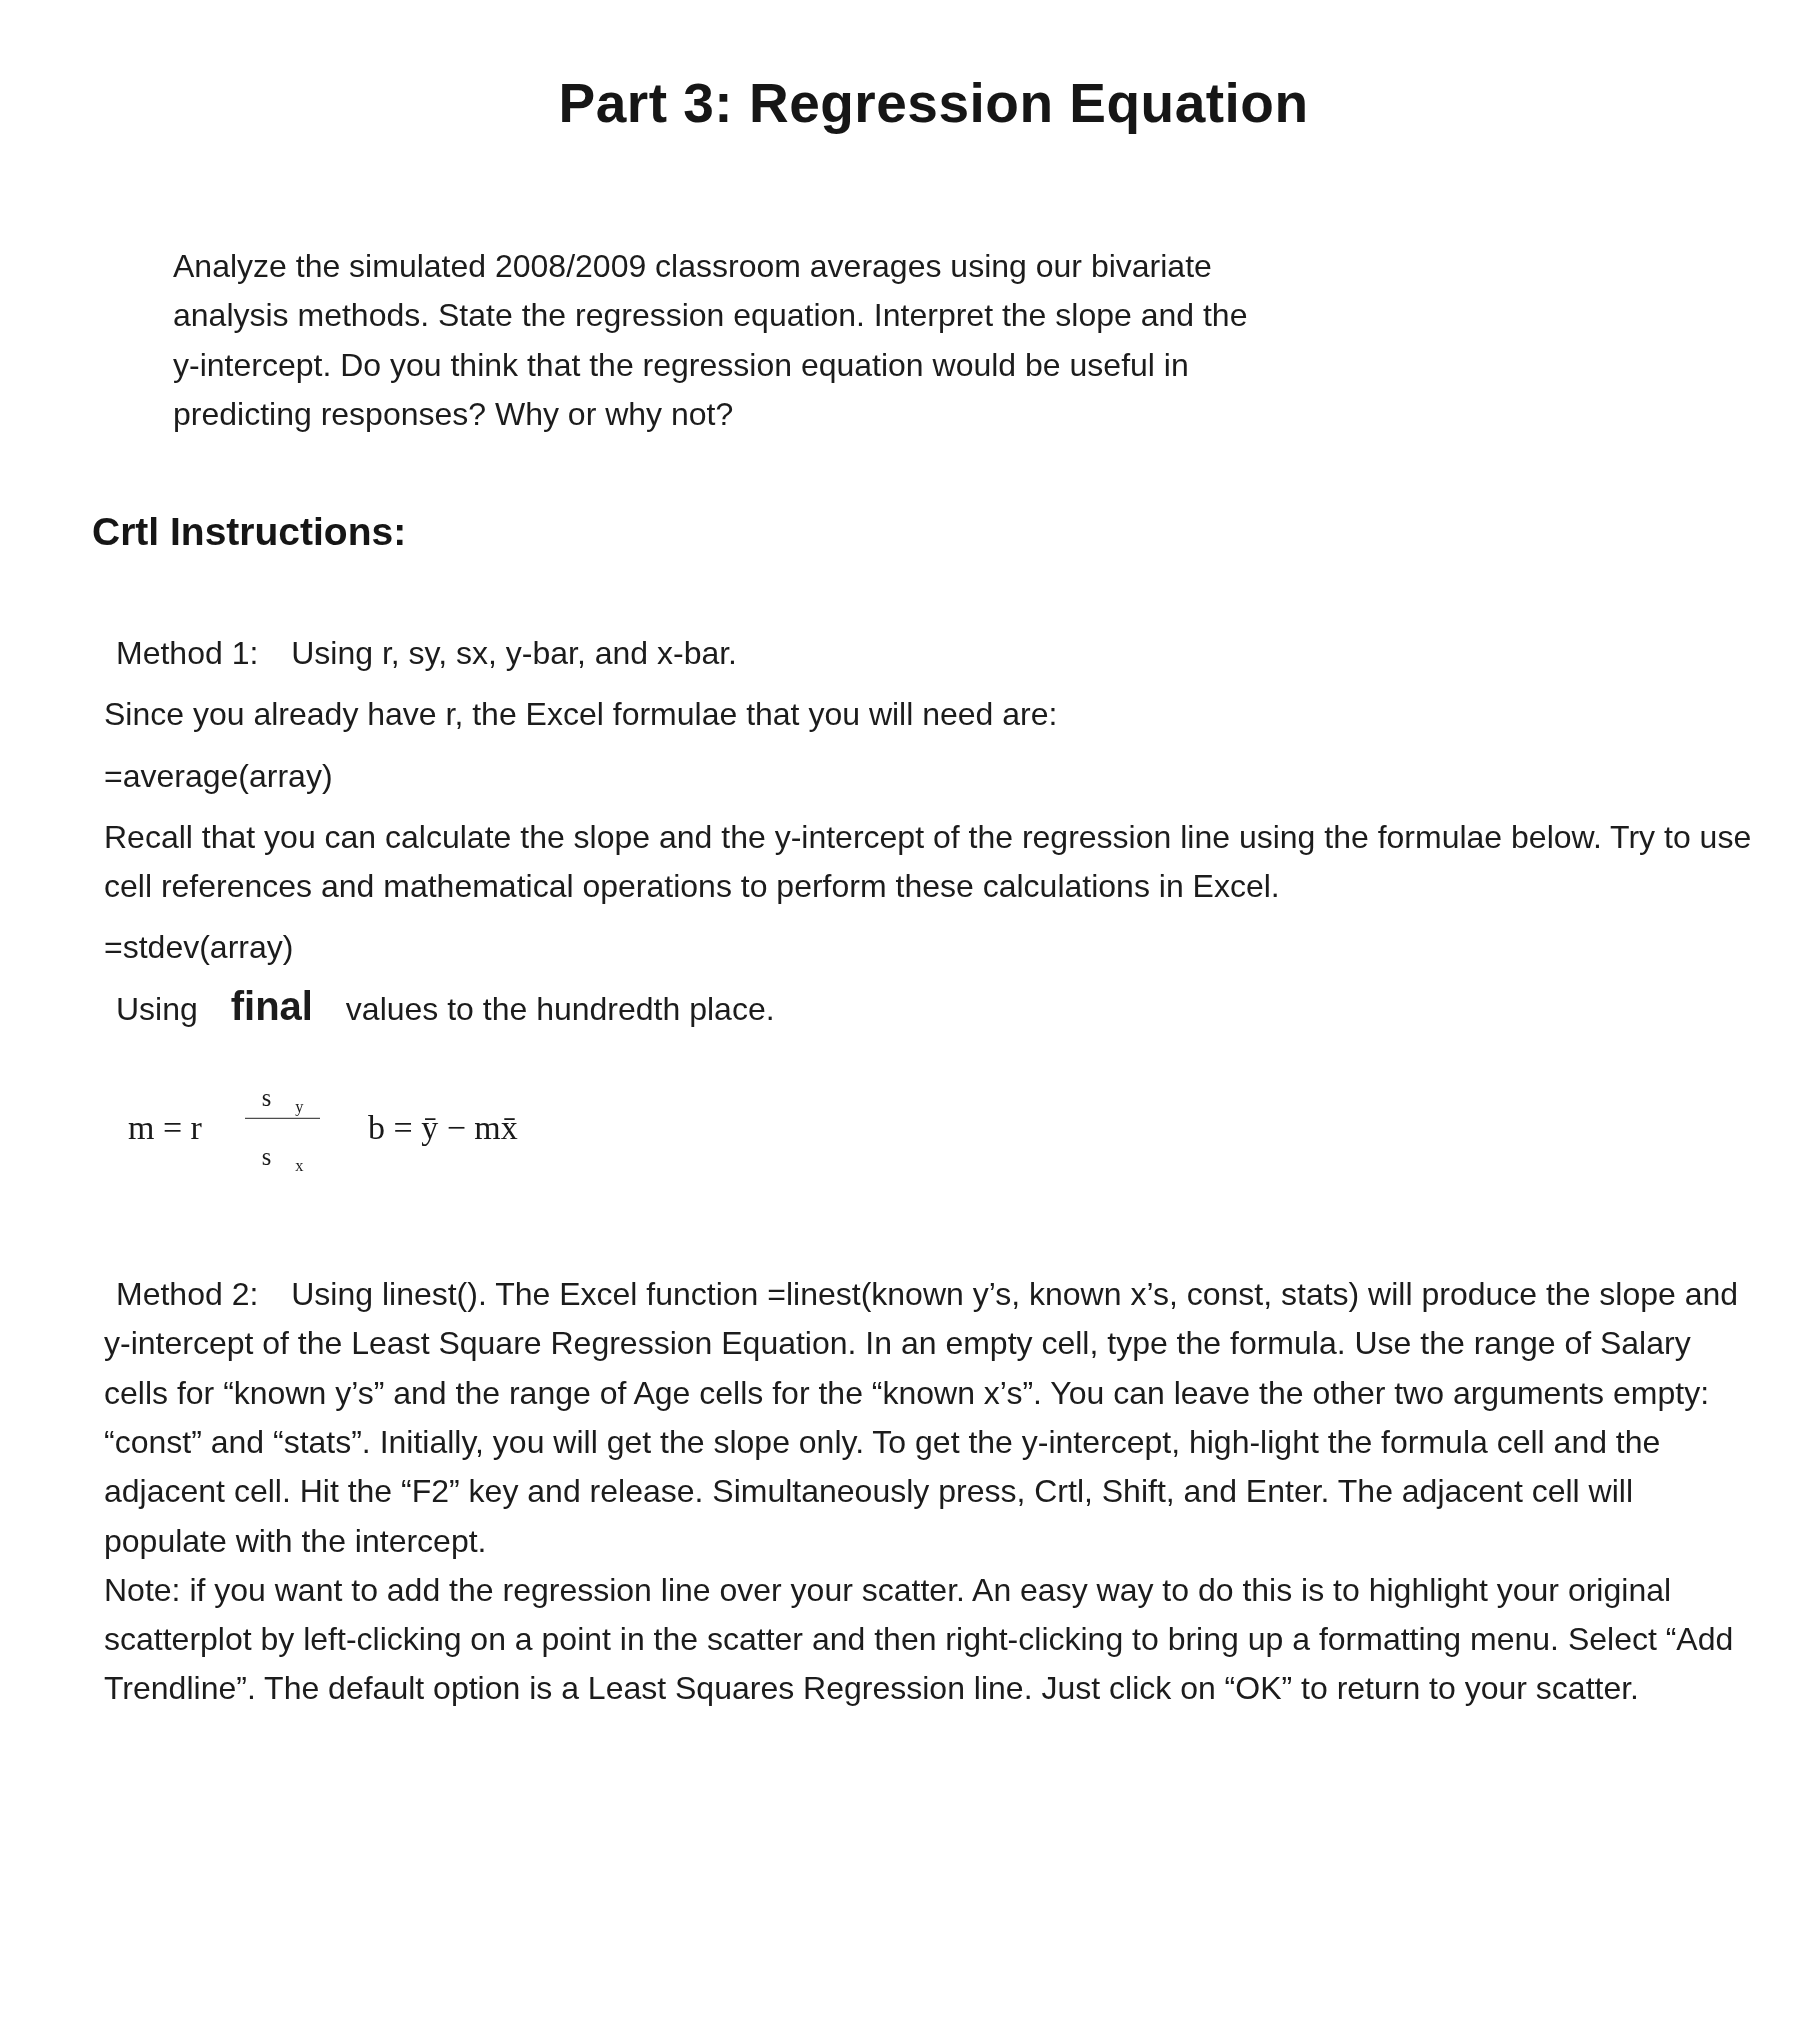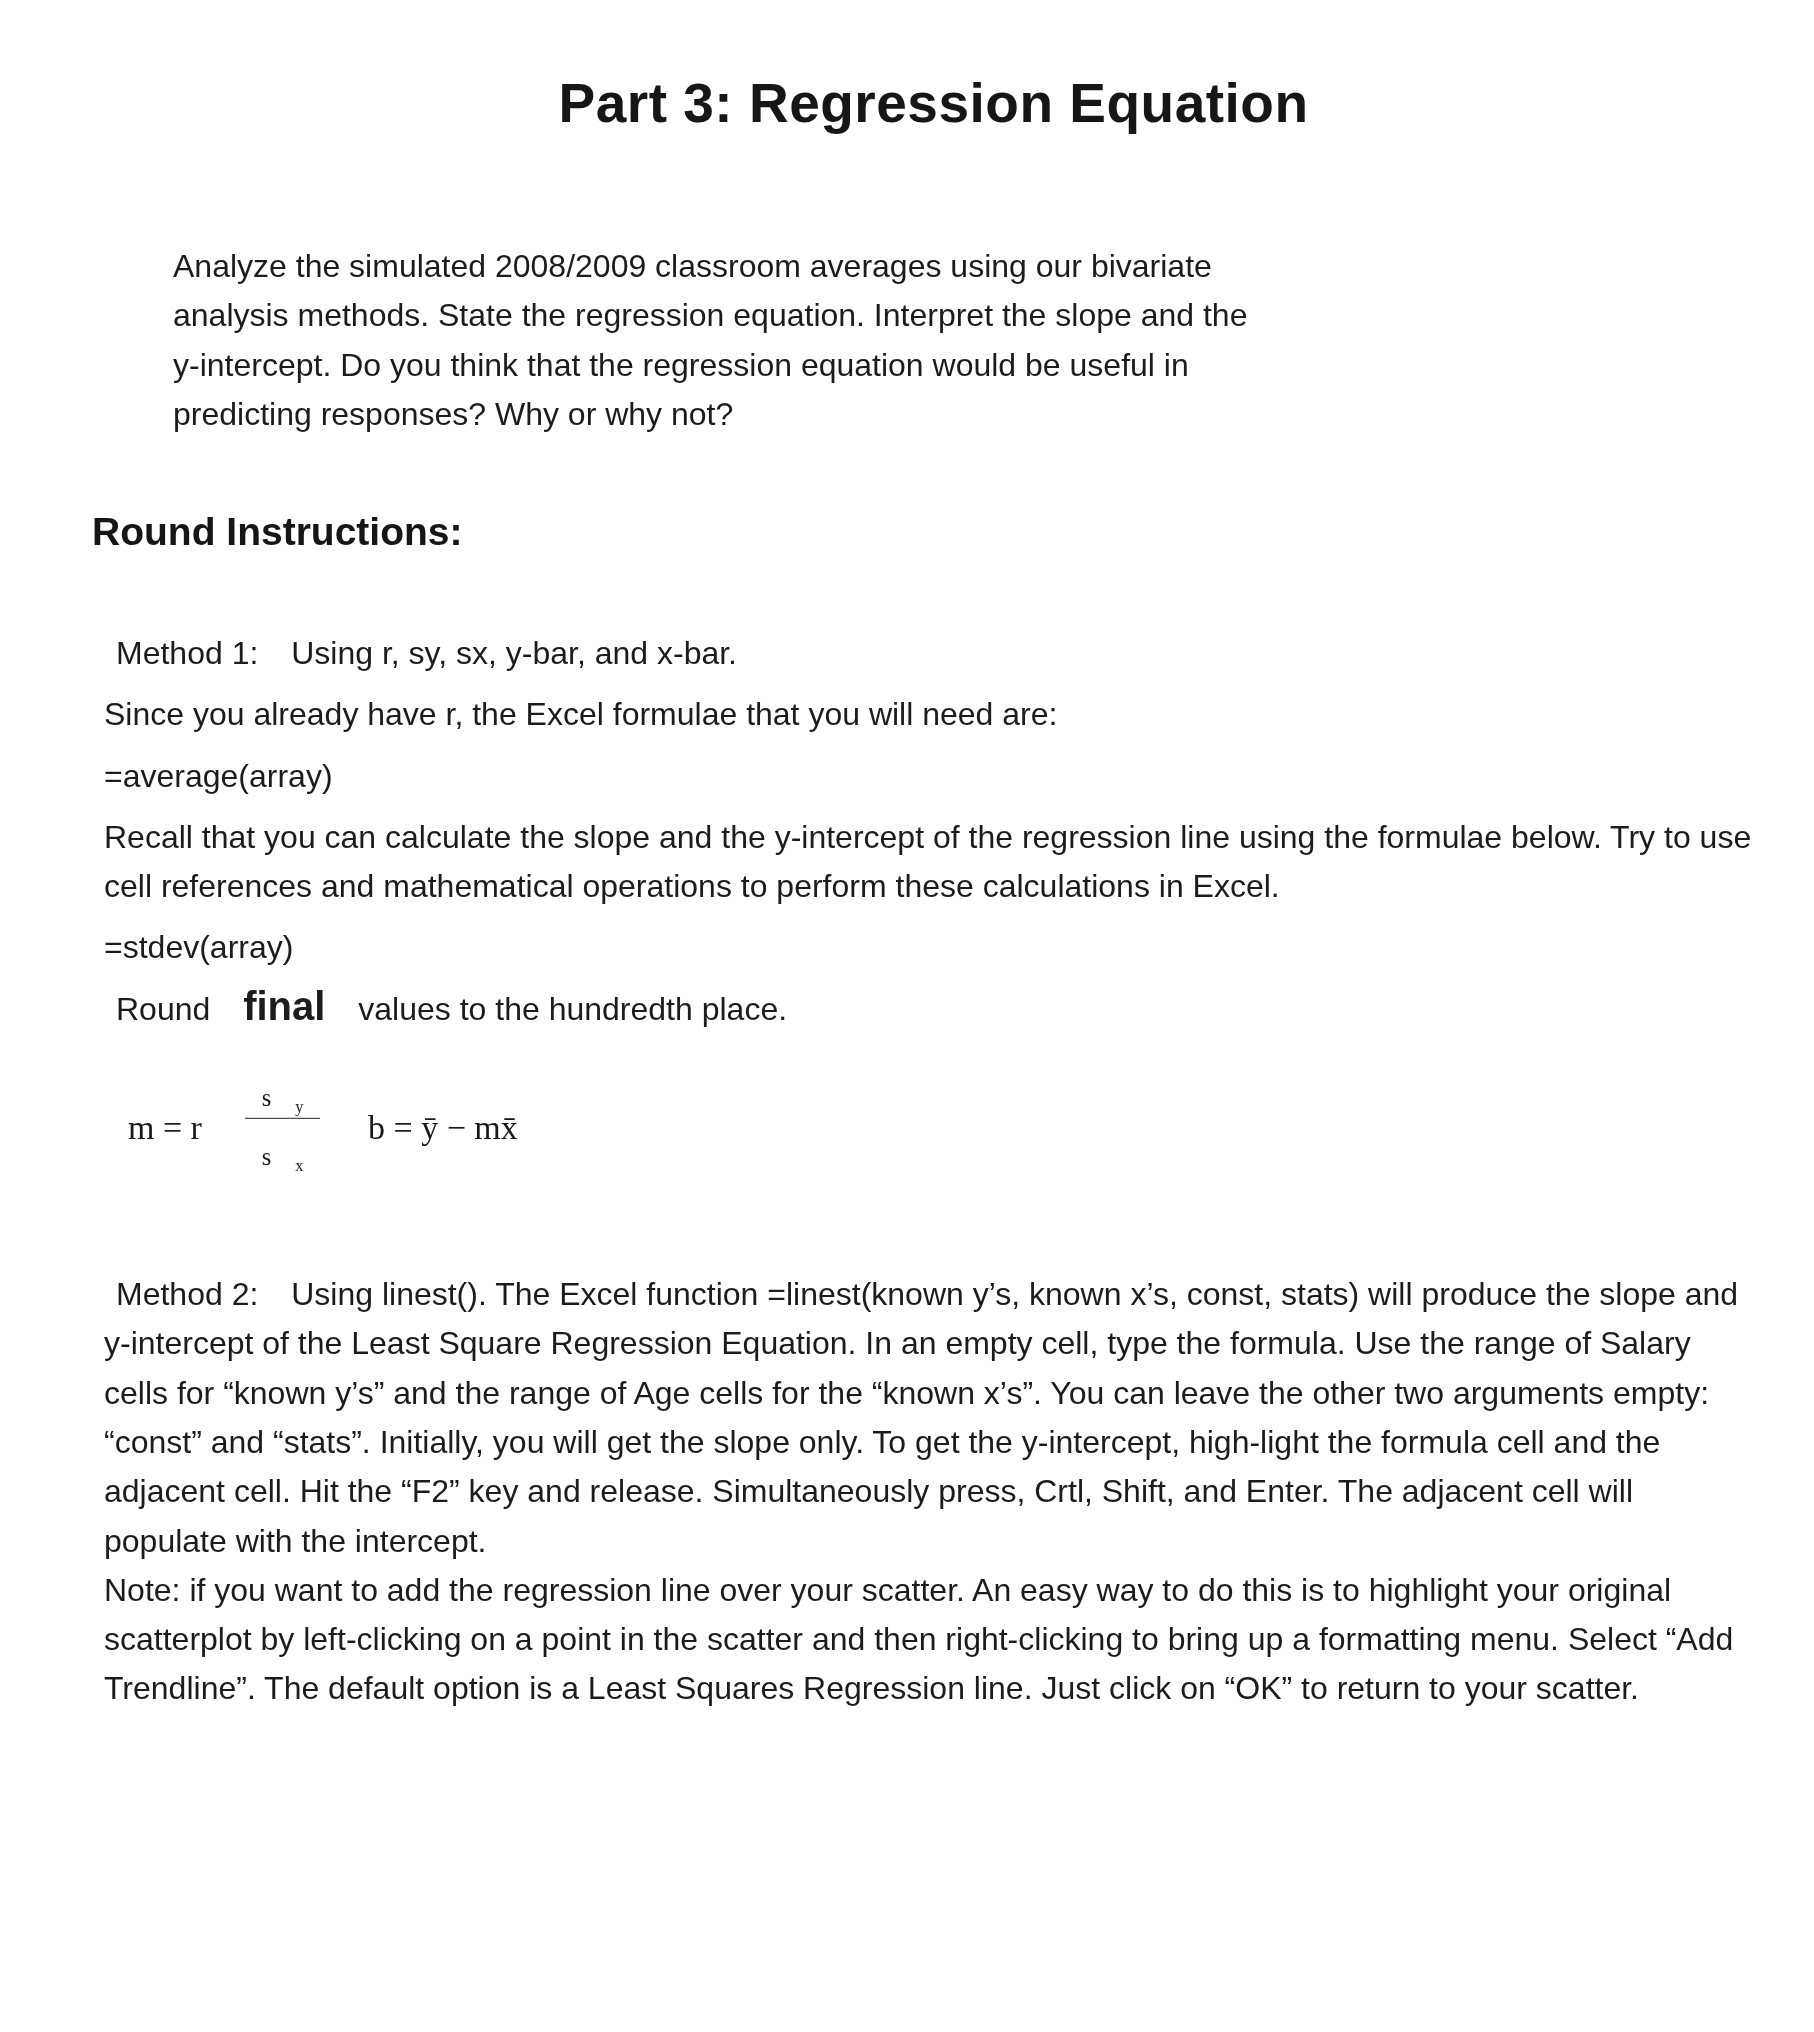--- a/index.html
+++ b/index.html
@@ -90,32 +90,32 @@
 </head>
 <body>
 
 <div class="page">
 
   <h1 class="page-title">Part 3: Regression Equation</h1>
 
 
   <p class="assignment-para">Analyze the simulated 2008/2009 classroom averages using our bivariate analysis methods.  State the regression equation.  Interpret the slope and the y-intercept.  Do you think that the regression equation would be useful in predicting responses?   Why or why not?</p>
 
-  <h2 class="excel-heading">Round Instructions:</h2>
+  <h2 class="excel-heading">Crtl Instructions:</h2>
 
   <div class="method-block m1-lines">
     <p class="line">
       <span class="bold-inline">Method 1:</span><span> Using r, sy, sx, y-bar, and x-bar.</span>
     </p>
     <p class="line">Since you already have r, the Excel formulae that you will need are:</p>
     <p class="line">=average(array)</p>
     <p class="line">Recall that you can calculate the slope and the y-intercept of the regression line using the formulae below. Try to use cell references and mathematical operations to perform these calculations in Excel.</p>
     <p class="line">=stdev(array)</p>
     <p class="line round-line">
-      <span>Round </span><span class="big-final">final</span><span> values to the hundredth place.</span>
+      <span>Using </span><span class="big-final">final</span><span> values to the hundredth place.</span>
     </p>
 
     <div class="formula-row">
       <span class="eq-m">
         <span>m = r</span>
         <span class="frac">
           <span class="num"><span>s</span><sub>y</sub></span>
           <span class="den"><span>s</span><sub>x</sub></span>
         </span>
       </span>

